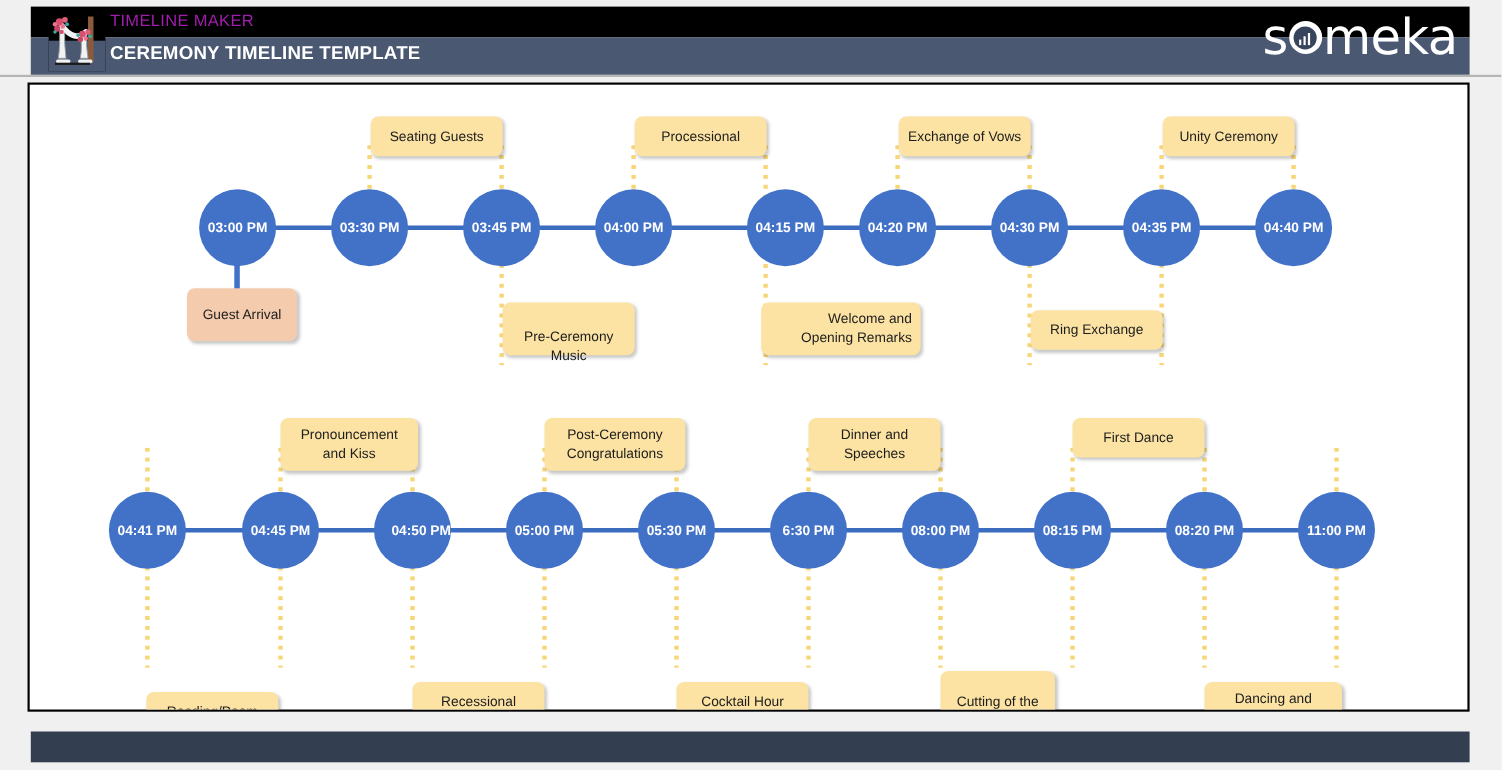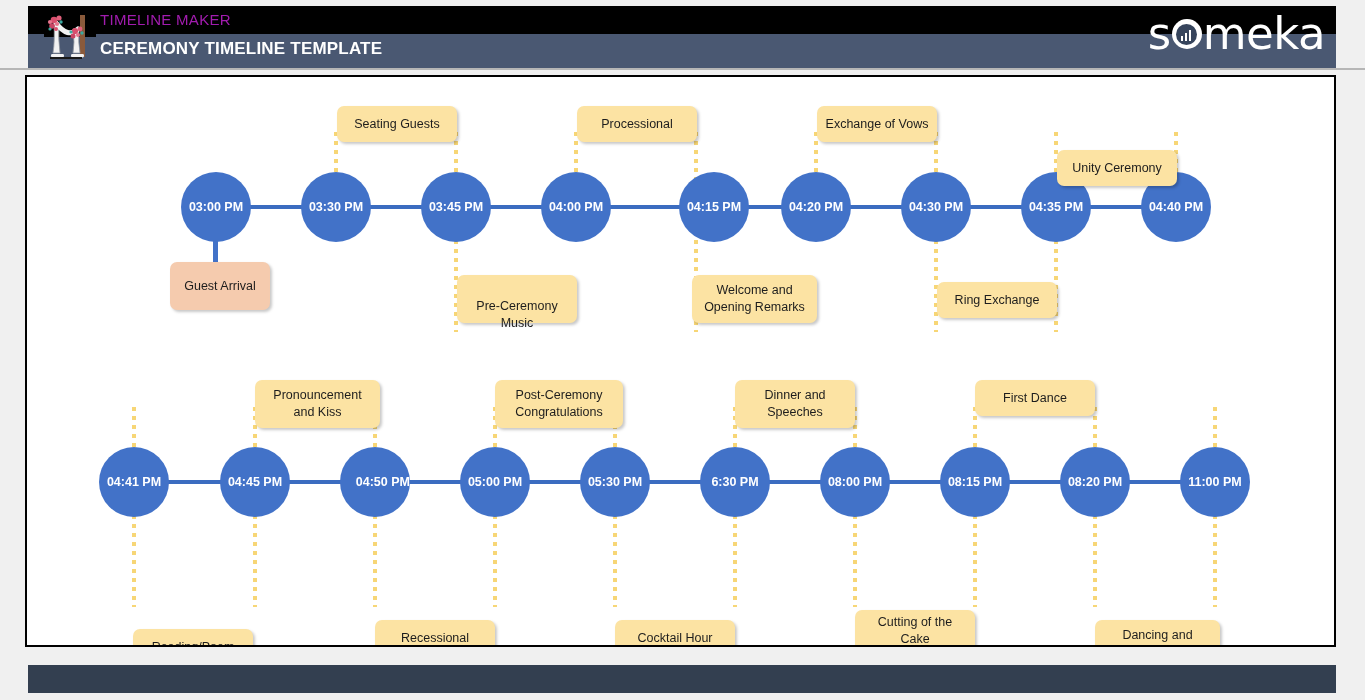--- a/index.html
+++ b/index.html
@@ -326,32 +326,32 @@
 
       <div class="label-box" style="left:310px; top:29px; width:120px; height:36px;">
         <span class="label-text">Seating Guests</span>
       </div>
       <div class="label-box" style="left:550px; top:29px; width:120px; height:36px;">
         <span class="label-text">Processional</span>
       </div>
       <div class="label-box" style="left:790px; top:29px; width:120px; height:36px;">
         <span class="label-text">Exchange of Vows</span>
       </div>
-      <div class="label-box" style="left:1030px; top:29px; width:120px; height:36px;margin-top:44px;">
+      <div class="label-box" style="left:1030px; top:29px; width:120px; height:36px;">
         <span class="label-text">Unity Ceremony</span>
       </div>
 
       <div class="label-box peach" style="left:143px; top:185px; width:100px; height:48px;">
         <span class="label-text">Guest Arrival</span>
       </div>
       <div class="label-box" style="left:430px; top:198px; width:120px; height:48px; display:block; padding-top:23px;">
         <span class="label-text">Pre-Ceremony</span>
         <span class="label-text">Music</span>
       </div>
-      <div class="label-box" style="left:665px; top:198px; width:125px; height:48px; display:block; padding-top:7px;">
+      <div class="label-box" style="left:665px; top:198px; width:145px; height:48px; display:block; padding-top:7px;text-align:right;">
         <span class="label-text">Welcome and</span>
         <span class="label-text">Opening Remarks</span>
       </div>
       <div class="label-box" style="left:910px; top:205px; width:120px; height:36px;">
         <span class="label-text">Ring Exchange</span>
       </div>
     </div>
 
     <div class="tl-row" style="top:275px;">
 
@@ -417,21 +417,21 @@
 
       <div class="label-box" style="left:106px; top:277px; width:120px; height:36px;">
         <span class="label-text">Reading/Poem</span>
       </div>
       <div class="label-box" style="left:348px; top:268px; width:120px; height:36px;">
         <span class="label-text">Recessional</span>
       </div>
       <div class="label-box" style="left:588px; top:268px; width:120px; height:36px;">
         <span class="label-text">Cocktail Hour</span>
       </div>
-      <div class="label-box" style="left:828px; top:258px; width:120px; height:48px; display:block; padding-top:4px;">
+      <div class="label-box" style="left:828px; top:258px; width:104px; height:48px; display:block; padding-top:20px;">
         <span class="label-text">Cutting of the</span>
         <span class="label-text">Cake</span>
       </div>
       <div class="label-box" style="left:1068px; top:268px; width:125px; height:48px; display:block; padding-top:7px;">
         <span class="label-text">Dancing and</span>
         <span class="label-text">Celebration</span>
       </div>
     </div>
 
   </div>

